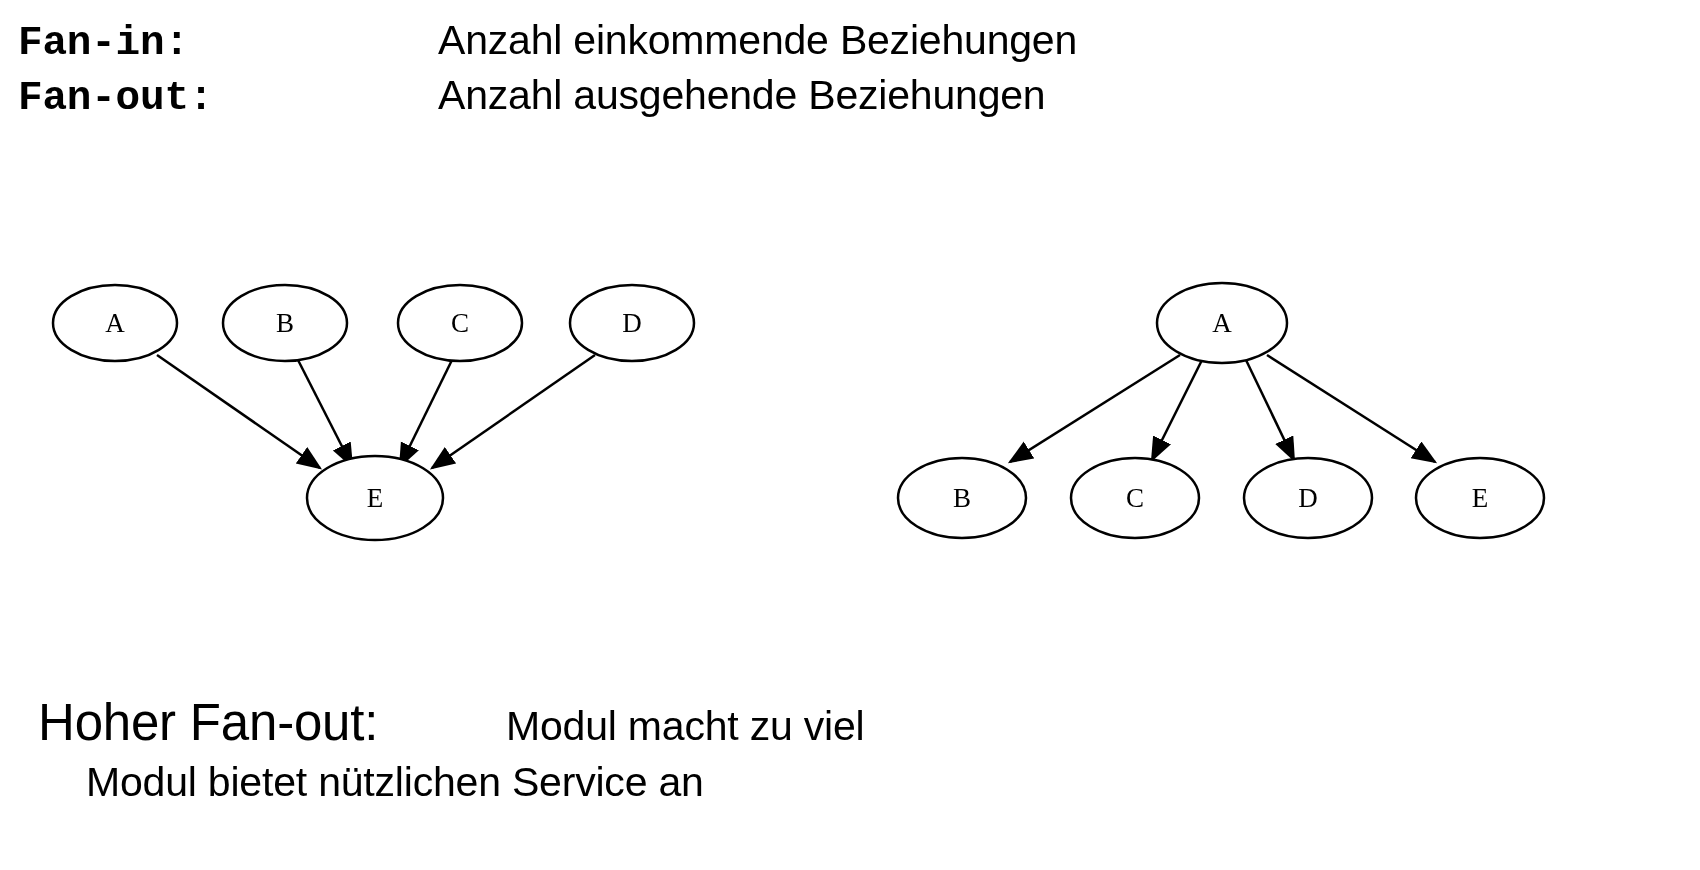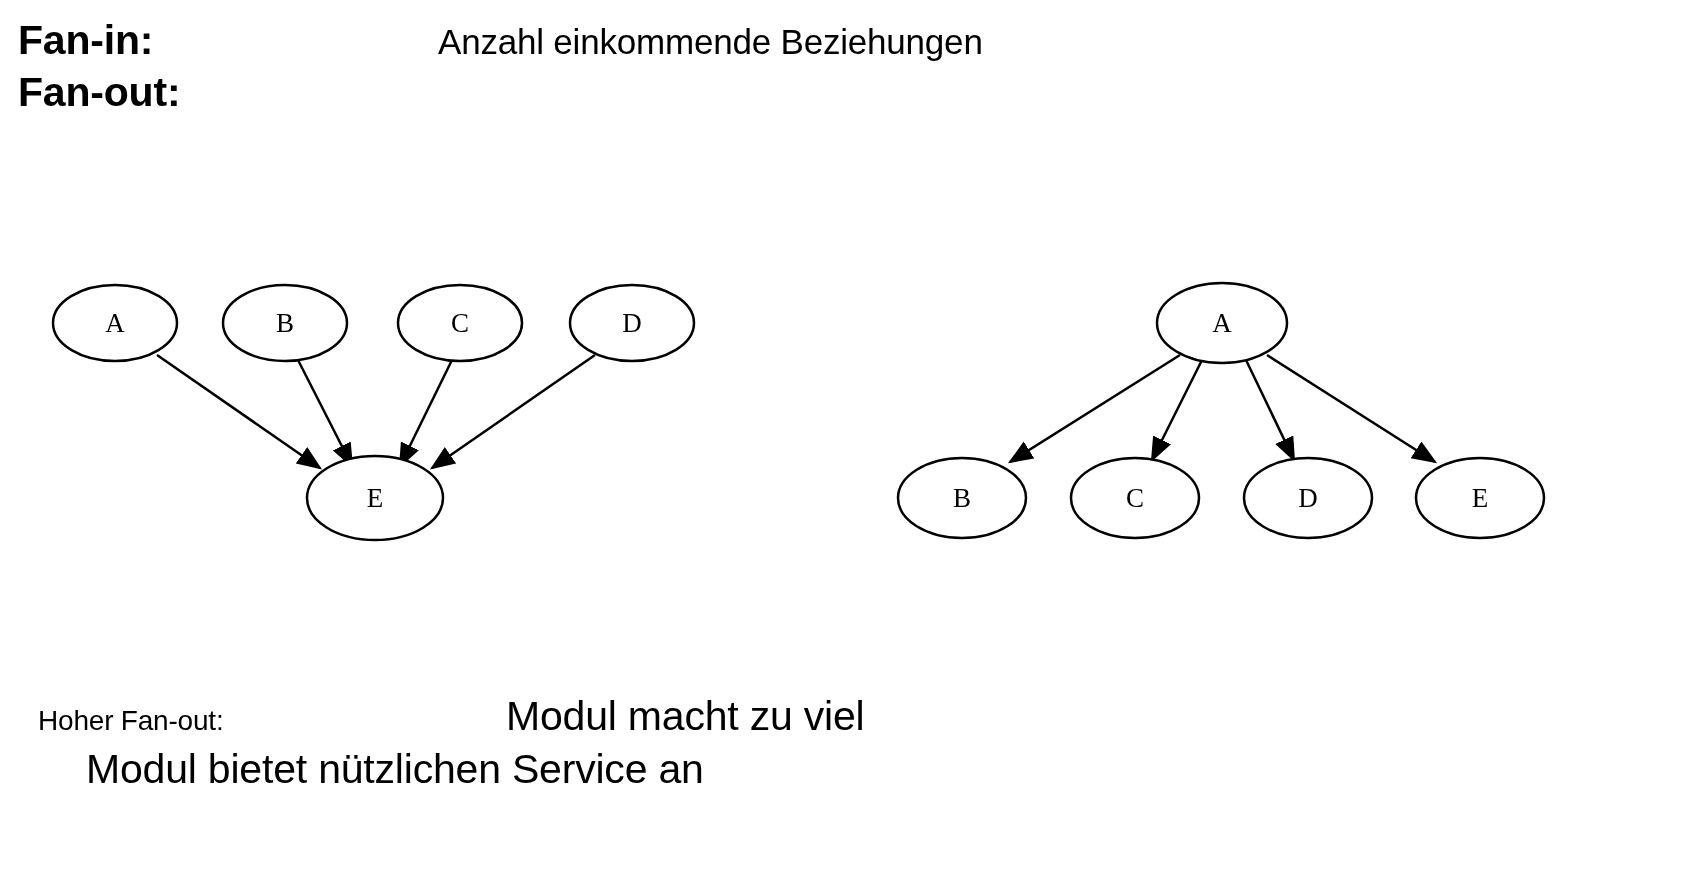--- a/index.html
+++ b/index.html
@@ -27,23 +27,24 @@
     display: flex;
     align-items: baseline;
     line-height: 1.28;
   }
   .def-term {
     font-weight: bold;
     font-size: 41px;
     width: 420px;
     flex: 0 0 420px;
     letter-spacing: -0.2px;
+    font-family: Liberation Mono, monospace;
   }
   .def-desc {
-    font-size: 35px;
+    font-size: 41px;
     letter-spacing: -0.2px;
   }
 
   
   .diagrams {
     position: absolute;
     left: 0;
     top: 270px;
     width: 1700px;
     height: 300px;
@@ -67,41 +68,42 @@
     left: 38px;
     top: 690px;
     width: 1500px;
   }
   .note-row {
     display: flex;
     align-items: baseline;
     line-height: 1.3;
   }
   .note-term {
-    font-size: 28px;
+    font-size: 51px;
     width: 420px;
     flex: 0 0 420px;
     letter-spacing: -0.2px;
   }
   .note-desc {
     font-size: 41px;
     letter-spacing: -0.2px;
     margin-left: 48px;
   }
 </style>
 </head>
 <body>
 
 <div class="defs">
   <div class="def-row">
     <div class="def-term">Fan-in:</div>
     <div class="def-desc">Anzahl einkommende Beziehungen</div>
   </div>
   <div class="def-row">
     <div class="def-term">Fan-out:</div>
+    <div class="def-desc">Anzahl ausgehende Beziehungen</div>
   </div>
 </div>
 
 <div class="diagrams">
 
   <svg class="diagram" id="fan-in-diagram" width="740" height="300" viewBox="0 0 740 300">
     <defs>
       <marker id="arrow-in" markerWidth="11" markerHeight="11" refX="9" refY="4" orient="auto" markerUnits="strokeWidth">
         <path d="M0,0 L10,4 L0,8 z" fill="#000000"></path>
       </marker>

